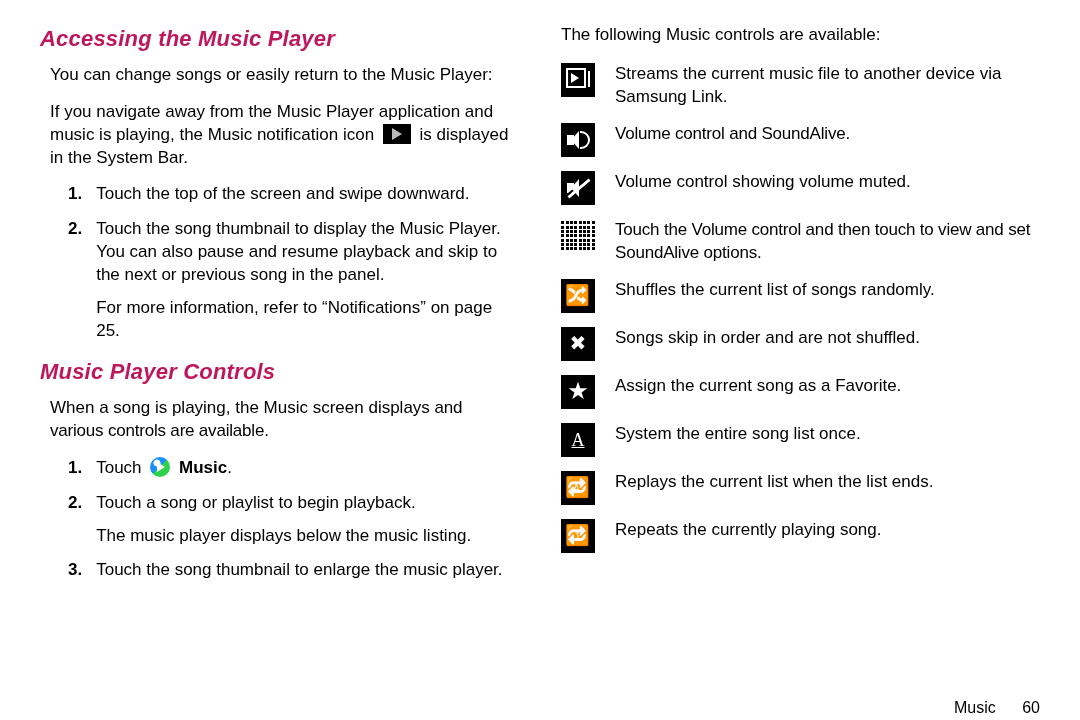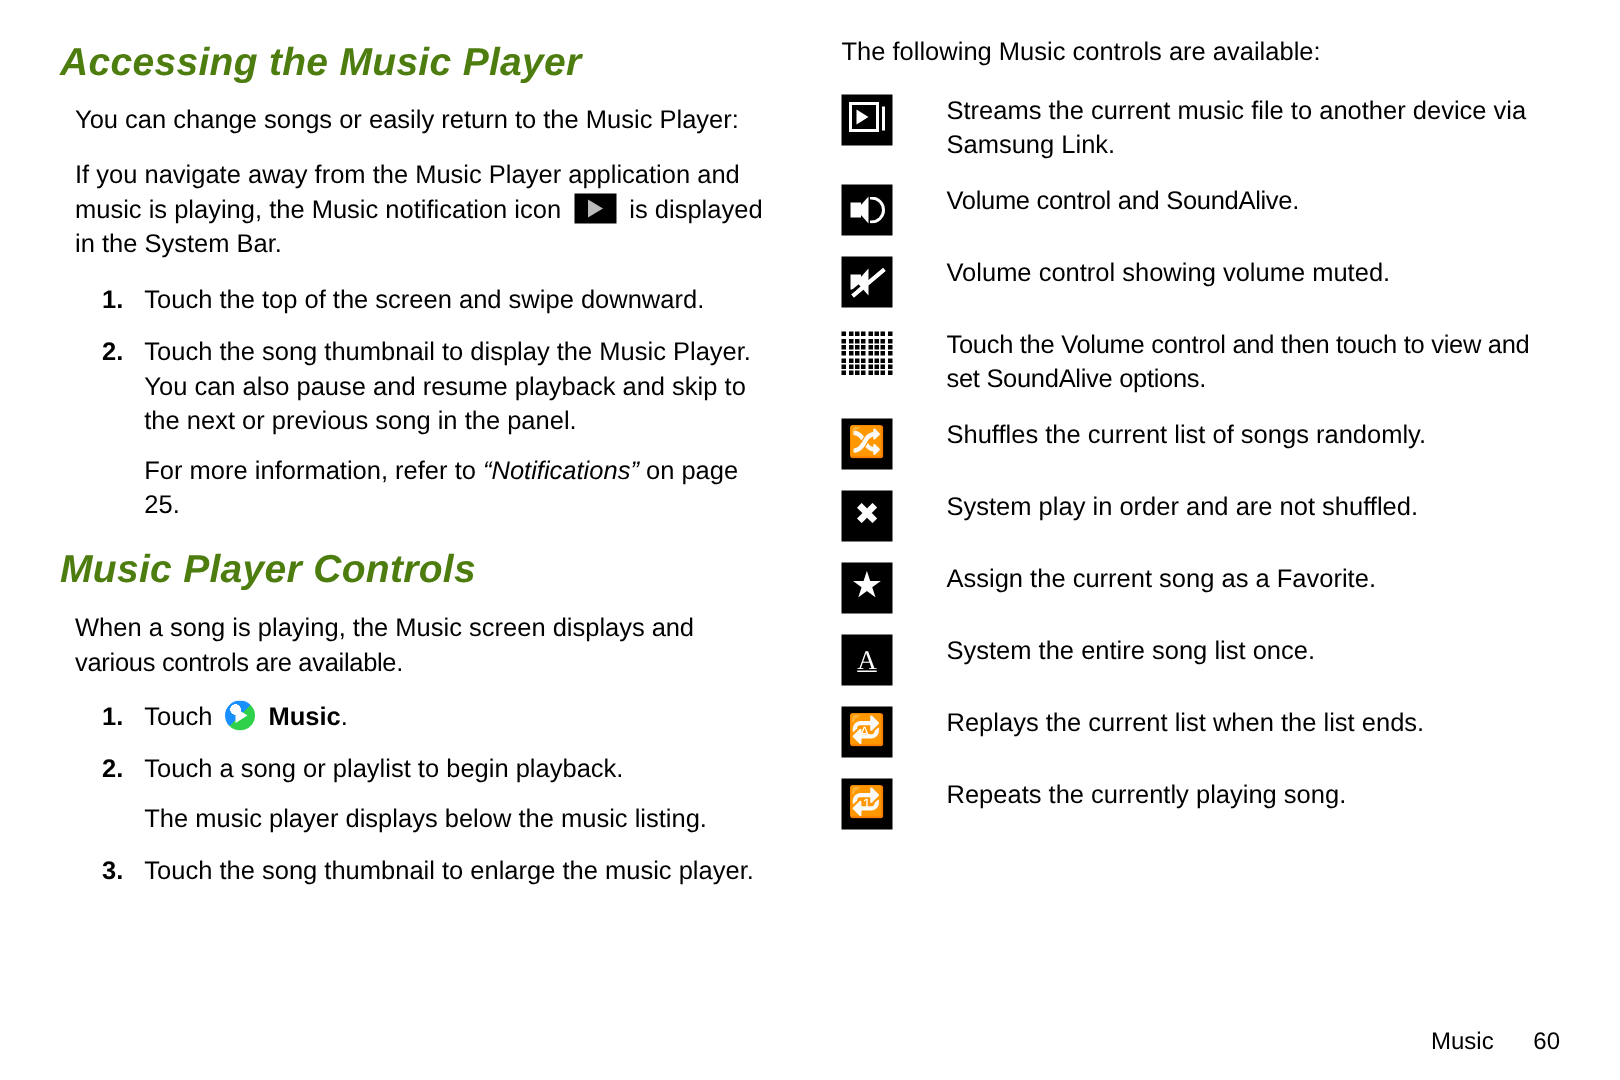--- a/index.html
+++ b/index.html
@@ -21,22 +21,22 @@
     height: 100%;
     position: relative;
   }
   .col {
     flex: 1;
     min-width: 0;
   }
   .heading {
     font-weight: 700;
     font-style: italic;
-    color: #4d7c0f;
-    font-size: 26px;
+    color: #be185d;
+    font-size: 22px;
     margin: 14px 0 10px 0;
     letter-spacing: 0.2px;
   }
   .heading.first { margin-top: 0; }
   .para {
     margin: 4px 0 14px 0;
     text-align: left;
   }
   .indent-block { margin-left: 10px; }
   .ol-item {
@@ -46,21 +46,21 @@
   }
   .ol-num {
     font-weight: 700;
     white-space: nowrap;
   }
   .ol-body { flex: 1; }
   .ol-body .sub {
     margin-top: 10px;
   }
   .cond { font-family: Liberation Sans, sans-serif; letter-spacing: -0.2px; font-stretch: condensed; }
-  .ital { font-style: italic; }
+  .ital { }
   .inline-play-icon {
     display: inline-block;
     width: 28px;
     height: 20px;
     background: #000;
     vertical-align: -4px;
     margin: 0 4px;
     position: relative;
   }
   .inline-play-icon::after {
@@ -89,21 +89,21 @@
     left: 7px;
     top: 5px;
     border-left: 8px solid #fff;
     border-top: 5px solid transparent;
     border-bottom: 5px solid transparent;
   }
   .bold { font-weight: 700; }
   .col2-intro { margin: 0 0 16px 0; }
   .ctl-row {
     display: flex;
-    gap: 36px;
+    gap: 20px;
     margin: 8px 0 14px 0;
     align-items: flex-start;
   }
   .ctl-icon {
     width: 34px;
     height: 34px;
     background: #000;
     flex: none;
     display: flex;
     align-items: center;
@@ -141,21 +141,21 @@
   .eq-grid { display:grid; grid-template-columns: repeat(8,3px); grid-auto-rows:3px; gap:1.3px; }
   .eq-grid span { background:#000; width:3px; height:3px; }
   .ic-shuffle { font-size:20px; }
   .ic-star { font-size:24px; }
   .ic-a { font-family: "Times New Roman", serif; font-size:18px; text-decoration: underline; }
   .ic-repeat { font-size:20px; }
   .ic-repeat .small-a { position:absolute; font-size:10px; left:12px; top:11px; font-family:Arial; }
   .ic-repeat .small-1 { position:absolute; font-size:10px; left:14px; top:11px; font-family:Arial; }
   .footer {
     position: absolute;
-    bottom: 14px;
+    bottom: 1px;
     right: 40px;
     font-size: 16px;
     color: #000;
   }
   .footer .sec { margin-right: 22px; }
 </style>
 </head>
 <body>
 
 <div class="page">
@@ -310,21 +310,21 @@
       <div class="ctl-text cond">Touch the Volume control and then touch to view and set SoundAlive options.</div>
     </div>
 
     <div class="ctl-row">
       <div class="ctl-icon ic-shuffle">🔀</div>
       <div class="ctl-text">Shuffles the current list of songs randomly.</div>
     </div>
 
     <div class="ctl-row">
       <div class="ctl-icon ic-shuffle">✖</div>
-      <div class="ctl-text">System play in order and are not shuffled.</div>
+      <div class="ctl-text">Songs skip in order and are not shuffled.</div>
     </div>
 
     <div class="ctl-row">
       <div class="ctl-icon ic-star">★</div>
       <div class="ctl-text">Assign the current song as a Favorite.</div>
     </div>
 
     <div class="ctl-row">
       <div class="ctl-icon ic-a">A</div>
       <div class="ctl-text">System the entire song list once.</div>

